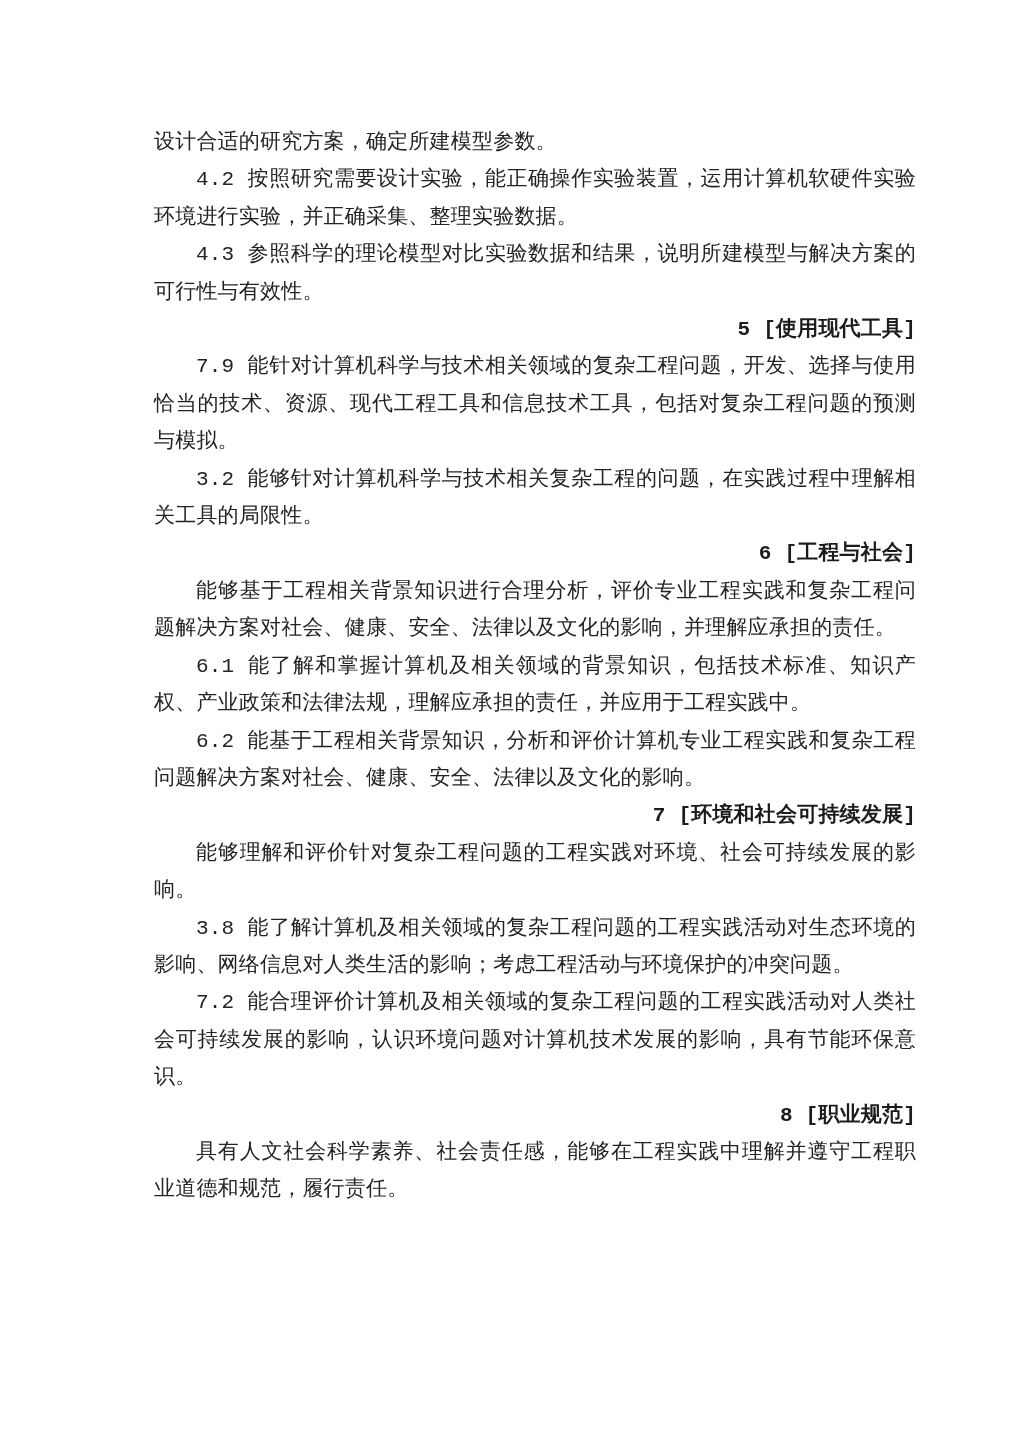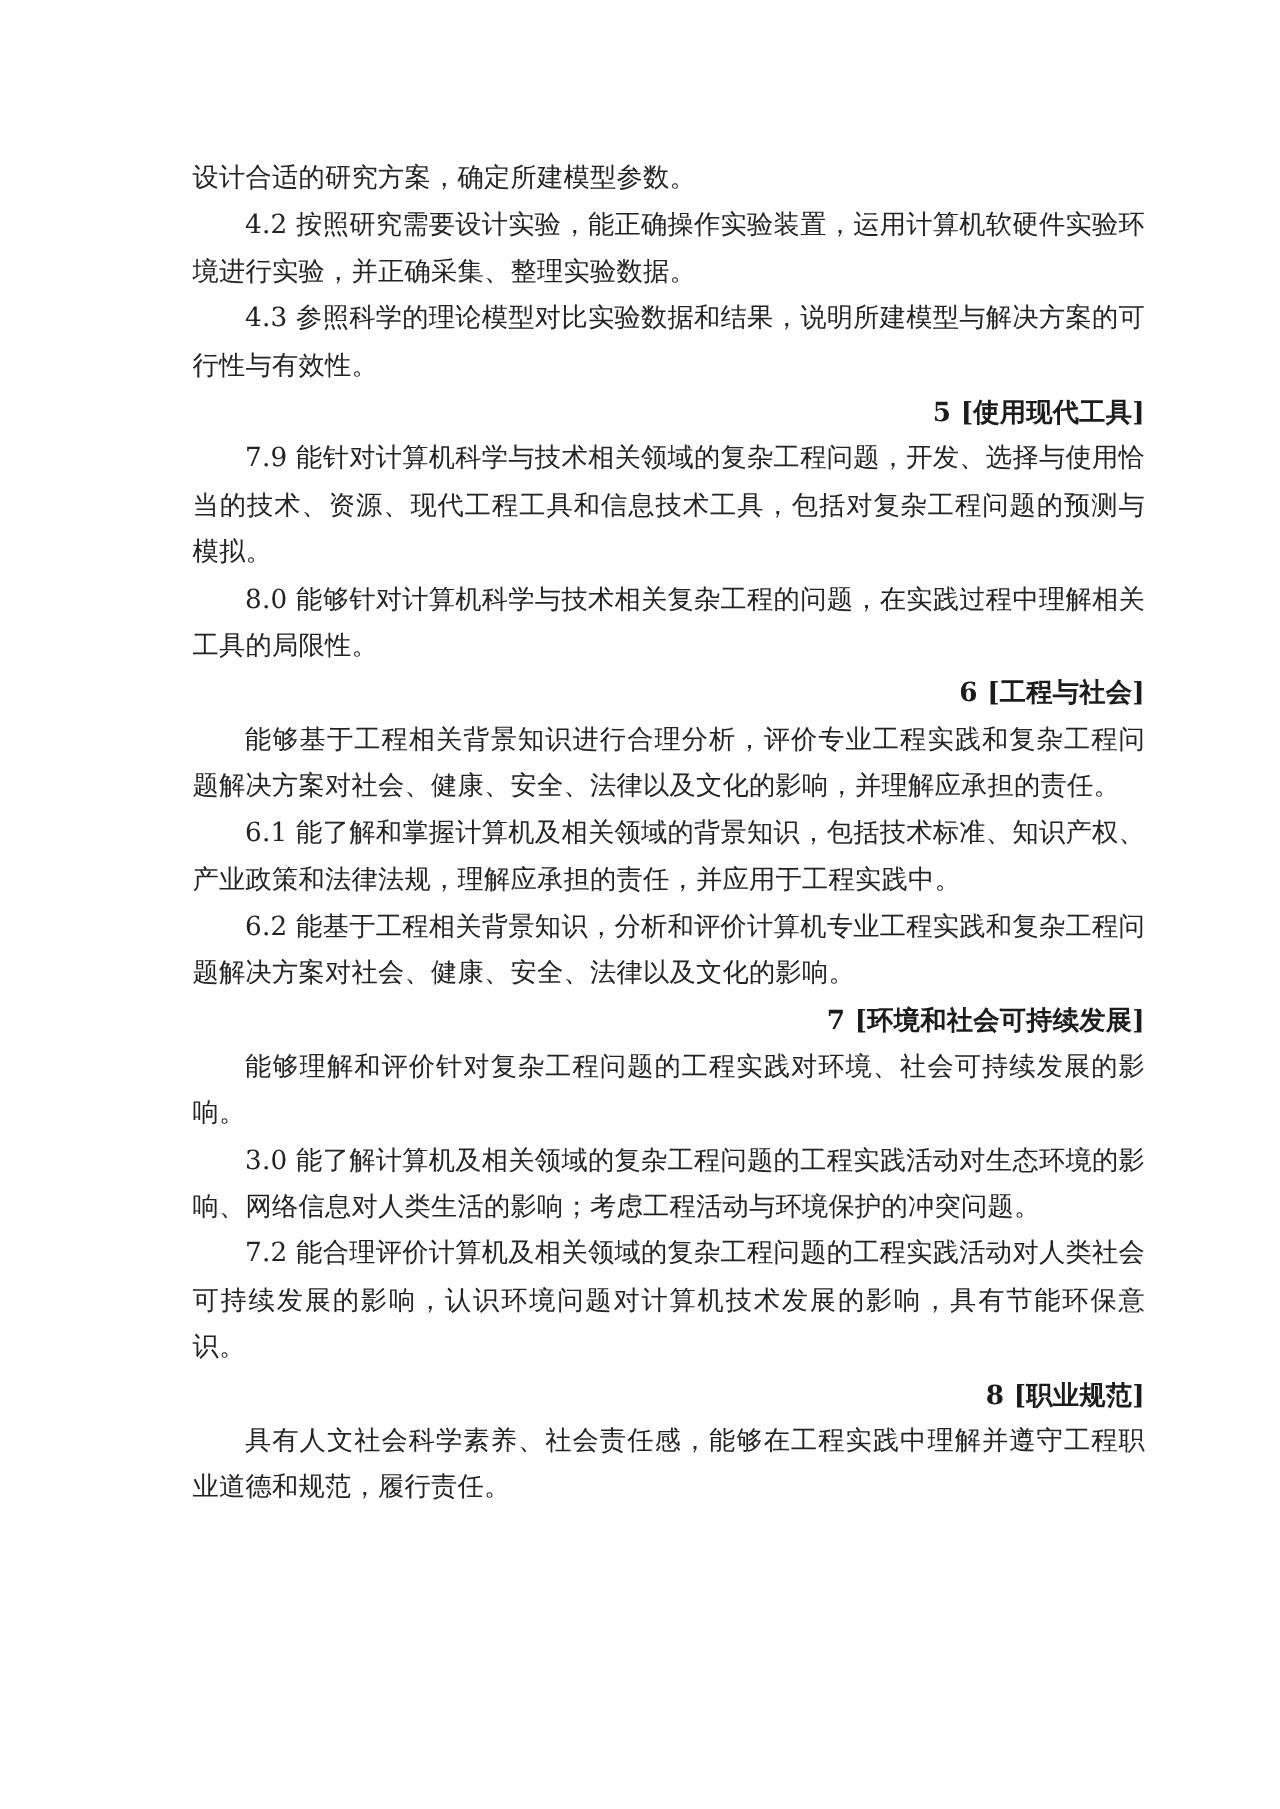--- a/index.html
+++ b/index.html
@@ -16,20 +16,21 @@
   }
 
   .page {
     position: absolute;
     top: 0;
     left: 0;
     width: 1024px;
     height: 1447px;
     background: #ffffff;
     overflow: hidden;
+    font-family: Liberation Mono, monospace;
   }
 
   .doc {
     position: absolute;
     top: 124px;
     left: 154px;
     width: 762px;
     color: #232323;
     font-size: 21px;
     line-height: 37.4px;
@@ -59,25 +60,25 @@
 </head>
 <body>
 
 <main class="page">
   <article class="doc">
     <p class="body no-indent">设计合适的研究方案，确定所建模型参数。</p>
     <p class="body">4.2 按照研究需要设计实验，能正确操作实验装置，运用计算机软硬件实验环境进行实验，并正确采集、整理实验数据。</p>
     <p class="body">4.3 参照科学的理论模型对比实验数据和结果，说明所建模型与解决方案的可行性与有效性。</p>
     <h2 class="heading">5 [使用现代工具]</h2>
     <p class="body">7.9 能针对计算机科学与技术相关领域的复杂工程问题，开发、选择与使用恰当的技术、资源、现代工程工具和信息技术工具，包括对复杂工程问题的预测与模拟。</p>
-    <p class="body">8.0 能够针对计算机科学与技术相关复杂工程的问题，在实践过程中理解相关工具的局限性。</p>
+    <p class="body">3.2 能够针对计算机科学与技术相关复杂工程的问题，在实践过程中理解相关工具的局限性。</p>
     <h2 class="heading">6 [工程与社会]</h2>
     <p class="body">能够基于工程相关背景知识进行合理分析，评价专业工程实践和复杂工程问题解决方案对社会、健康、安全、法律以及文化的影响，并理解应承担的责任。</p>
     <p class="body">6.1 能了解和掌握计算机及相关领域的背景知识，包括技术标准、知识产权、产业政策和法律法规，理解应承担的责任，并应用于工程实践中。</p>
     <p class="body">6.2 能基于工程相关背景知识，分析和评价计算机专业工程实践和复杂工程问题解决方案对社会、健康、安全、法律以及文化的影响。</p>
     <h2 class="heading">7 [环境和社会可持续发展]</h2>
     <p class="body">能够理解和评价针对复杂工程问题的工程实践对环境、社会可持续发展的影响。</p>
-    <p class="body">3.0 能了解计算机及相关领域的复杂工程问题的工程实践活动对生态环境的影响、网络信息对人类生活的影响；考虑工程活动与环境保护的冲突问题。</p>
+    <p class="body">3.8 能了解计算机及相关领域的复杂工程问题的工程实践活动对生态环境的影响、网络信息对人类生活的影响；考虑工程活动与环境保护的冲突问题。</p>
     <p class="body">7.2 能合理评价计算机及相关领域的复杂工程问题的工程实践活动对人类社会可持续发展的影响，认识环境问题对计算机技术发展的影响，具有节能环保意识。</p>
     <h2 class="heading">8 [职业规范]</h2>
     <p class="body">具有人文社会科学素养、社会责任感，能够在工程实践中理解并遵守工程职业道德和规范，履行责任。</p>
   </article>
 </main>
 
 </body></html>

